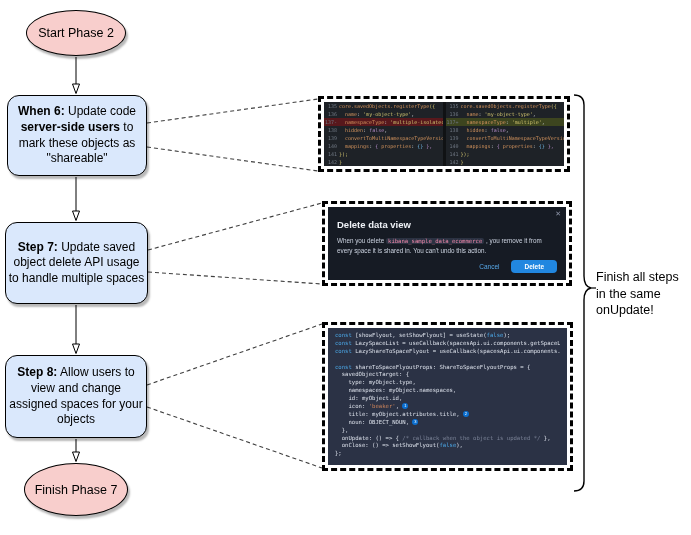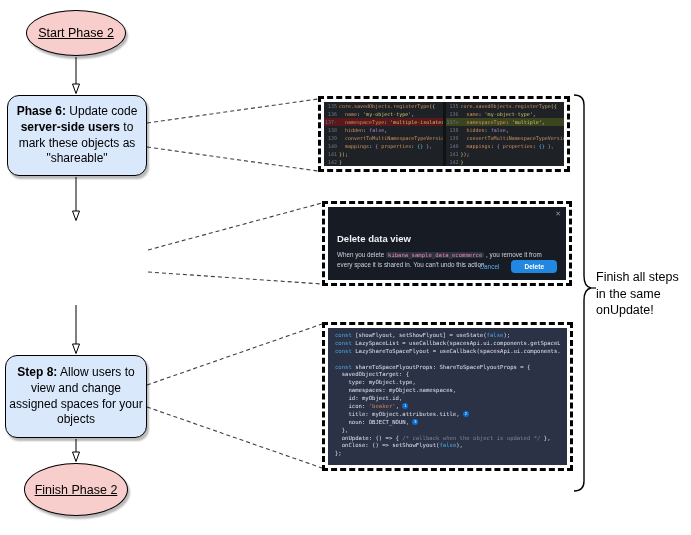--- a/index.html
+++ b/index.html
@@ -9,21 +9,20 @@
     font-family:"Liberation Sans", sans-serif; overflow:hidden;
   }
   svg.overlay { position:absolute; left:0; top:0; z-index:0; }
 
   
   .terminal {
     position:absolute; background:#f8cecc; border:1px solid #000;
     border-radius:50%; display:flex; align-items:center; justify-content:center;
     font-size:12.5px; color:#000; box-shadow:2px 3px 2px rgba(0,0,0,0.28); z-index:2;
     text-align:center;
-    text-decoration:underline;
   }
   .stepbox {
     position:absolute; background:#dae8fc; border:1px solid #000;
     border-radius:12px; display:flex; align-items:center; justify-content:center;
     font-size:12px; line-height:1.3; color:#000; text-align:center;
     box-shadow:2px 3px 2px rgba(0,0,0,0.28); padding:2px; z-index:2;
   }
   .stepbox .b, .b { font-weight:bold; }
 
   
@@ -43,21 +42,21 @@
   .hl-del { background:#58181c; }
   .hl-add { background:#3d451f; }
   .tk-or { color:#d1925c; } .tk-yl { color:#cdc06d; } .tk-pu { color:#b58cc8; }
   .tk-wh { color:#c8ccd0; } .tk-bl { color:#6fb3e0; }
   .tk-pl { color:#dbe0ea; } .tk-kw { color:#4ba8e8; } .tk-st { color:#c9825a; }
   .tk-cm { color:#7a8296; }
 
   
   .modal {
     width:238px; height:73px; background:#161b24; color:#ccd3e0; position:relative;
-    padding:26px 9px 6px 9px; font-size:6.3px; overflow:hidden;
+    padding:12px 9px 6px 9px; font-size:6.3px; overflow:hidden;
   }
   .modal .mtitle { font-size:9.5px; font-weight:bold; color:#eef1f6; }
   .modal .mclose { position:absolute; right:5px; top:3px; font-size:7px; color:#8b93a6; line-height:7px; }
   .modal .mbody { margin-top:6px; line-height:1.6; }
   .modal .mcode {
     font-family:"DejaVu Sans Mono", monospace; font-size:5.6px; background:#2b3242;
     color:#ef87a9; padding:0 2px; border-radius:2px;
   }
   .modal .mfooter { position:absolute; right:9px; bottom:7px; display:flex; align-items:center; gap:12px; }
   .modal .mcancel { color:#57a8e8; font-size:6.5px; }
@@ -112,28 +111,31 @@
 
     <path d="M 574,95 C 581,95 584,98 584,105 L 584,276 C 584,283 586,287 591,288 C 586,289 584,293 584,300 L 584,481 C 584,488 581,491 574,491" fill="none" stroke="#000" stroke-width="1.4"></path>
     <line x1="591" y1="288" x2="596" y2="288" stroke="#000" stroke-width="1.2"></line>
   </svg>
 
   <div class="terminal" style="left:26px; top:10px; width:100px; height:46px;">
     <span>Start Phase 2</span>
   </div>
 
   <div class="stepbox" style="left:7px; top:95px; width:140px; height:81px;">
-    <span><span class="b">Phase 6:</span><span class=""> Update code </span><span class="b">server-side users</span><span class=""> to mark these objects as "shareable"</span></span>
+    <span><span class="b">When 6:</span><span class=""> Update code </span><span class="b">server-side users</span><span class=""> to mark these objects as "shareable"</span></span>
+  </div>
+  <div class="stepbox" style="left:5px; top:222px; width:143px; height:82px;">
+    <span><span class="b">Step 7:</span><span class=""> Update saved object delete API usage to handle multiple spaces</span></span>
   </div>
   <div class="stepbox" style="left:5px; top:355px; width:142px; height:83px;">
     <span><span class="b">Step 8:</span><span class=""> Allow users to view and change assigned spaces for your objects</span></span>
   </div>
 
   <div class="terminal" style="left:24px; top:463px; width:104px; height:53px;">
-    <span>Finish Phase 2</span>
+    <span>Finish Phase 7</span>
   </div>
 
   <div class="frame" style="left:318px; top:96px;">
     <div class="diff">
       <div class="pane">
           <div class="crow"><span class="gut">135</span><span class="ctext"><span class="tk-or">core.savedObjects.registerType</span><span class="tk-yl">({</span></span></div>
           <div class="crow"><span class="gut">136</span><span class="ctext"><span class="tk-wh">  </span><span class="tk-or">name</span><span class="tk-wh">: </span><span class="tk-yl">'my-object-type'</span><span class="tk-wh">,</span></span></div>
           <div class="crow hl-del"><span class="gut">137-</span><span class="ctext"><span class="tk-wh">  </span><span class="tk-or">namespaceType</span><span class="tk-wh">: </span><span class="tk-yl">'multiple-isolated'</span></span></div>
           <div class="crow"><span class="gut">138</span><span class="ctext"><span class="tk-wh">  </span><span class="tk-or">hidden</span><span class="tk-wh">: </span><span class="tk-pu">false</span><span class="tk-wh">,</span></span></div>
           <div class="crow"><span class="gut">139</span><span class="ctext"><span class="tk-wh">  </span><span class="tk-or">convertToMultiNamespaceTypeVersion</span></span></div>

